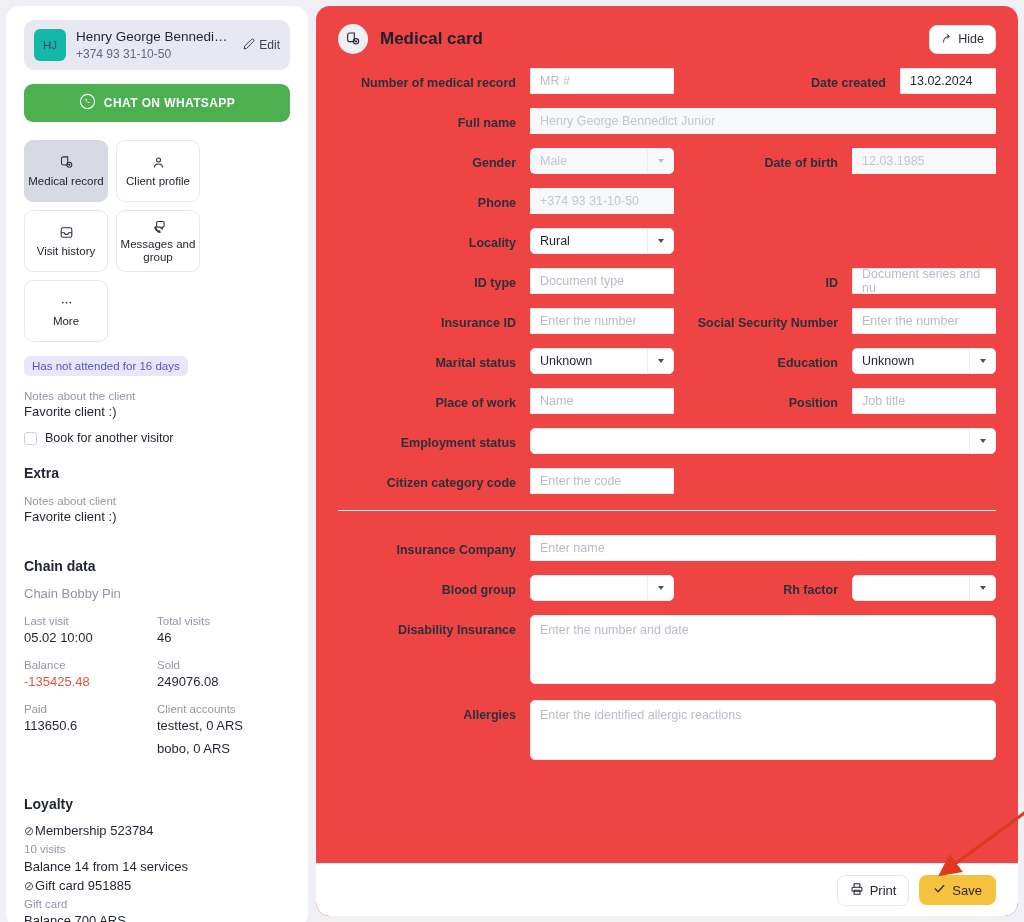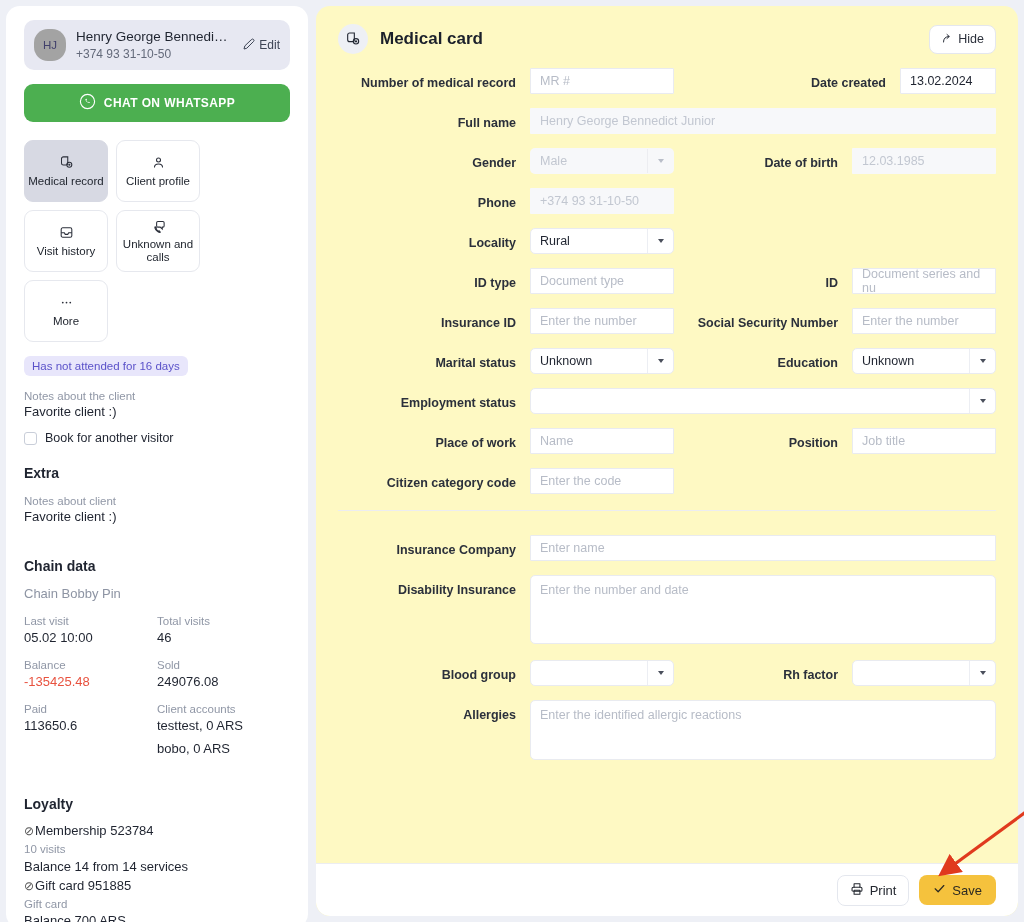--- a/index.html
+++ b/index.html
@@ -25,21 +25,21 @@
 
   .client-card {
     display: flex; align-items: center;
     background: #e7e8f2;
     border-radius: 10px;
     padding: 8px 10px;
     gap: 10px;
   }
   .avatar {
     width: 32px; height: 32px; flex: 0 0 32px;
-    background: #a3a3a3; border-radius: 14px;
+    background: #14b8a6; border-radius: 6px;
     display: flex; align-items: center; justify-content: center;
     font-size: 11.5px; color: #41406b; font-weight: 400;
   }
   .client-meta { flex: 1; min-width: 0; }
   .client-name {
     font-size: 13.5px; color: #1f2430; white-space: nowrap;
     overflow: hidden; text-overflow: ellipsis; line-height: 1.35;
   }
   .client-phone { font-size: 12px; color: #63697a; line-height: 1.35; }
   .edit-btn {
@@ -97,21 +97,21 @@
   .g-val { font-size: 13px; color: #1f2430; margin-top: 3px; }
   .g-val.neg { color: #e8523f; }
 
   .loyalty-line { font-size: 13px; color: #1f2430; line-height: 1.45; }
   .loyalty-line .brk { font-size: 12px; color: #555; margin-right: 1px; }
   .loyalty-sub { font-size: 11.5px; color: #9097a6; line-height: 1.45; }
 
   
   .main {
     flex: 1; margin: 6px 6px 6px 8px;
-    background: #fef9c3; border-radius: 14px;
+    background: #ef4444; border-radius: 14px;
     position: relative; overflow: hidden;
     display: flex; flex-direction: column;
   }
   .main-head {
     display: flex; align-items: center;
     padding: 18px 22px 14px 22px;
   }
   .head-icon {
     width: 30px; height: 30px; border-radius: 50%;
     background: #eef0f5; display: flex; align-items: center; justify-content: center;
@@ -270,21 +270,21 @@
         </span>
         <span class="tlabel">Visit history</span>
       </div>
       <div class="tile">
         <span class="ticon">
           <svg viewBox="0 0 24 24" fill="none" stroke="currentColor" stroke-width="1.7">
               <path d="M11 4h8a2 2 0 0 1 2 2v5a2 2 0 0 1-2 2h-1v3l-3.3-3H11a2 2 0 0 1-2-2V6a2 2 0 0 1 2-2Z"></path>
               <path d="M6.5 12.5c-1 1 .5 4 2.5 6s5 3.5 6 2.5l-1.8-2.2-2 .6-3.1-3.1.6-2Z"></path>
             </svg>
         </span>
-        <span class="tlabel">Unknown and calls</span>
+        <span class="tlabel">Messages and group</span>
       </div>
       <div class="tile">
         <span class="ticon">
           <svg viewBox="0 0 24 24" fill="currentColor">
               <circle cx="6" cy="12" r="1.4"></circle>
               <circle cx="12" cy="12" r="1.4"></circle>
               <circle cx="18" cy="12" r="1.4"></circle>
             </svg>
         </span>
         <span class="tlabel">More</span>
@@ -455,73 +455,73 @@
           <div class="lbl w2">Education</div>
           <div class="sel" style="width:144px;flex:0 0 144px">
             <span class="selv">Unknown</span>
             <span class="arw">
                 <i class="caret"></i>
               </span>
           </div>
         </div>
 
         <div class="row">
+          <div class="lbl w1">Place of work</div>
+          <div class="fld ph w-sm">Name</div>
+          <div class="spacer"></div>
+          <div class="lbl w2">Position</div>
+          <div class="fld ph" style="width:144px;flex:0 0 144px">Job title</div>
+        </div>
+
+        <div class="row">
           <div class="lbl w1">Employment status</div>
           <div class="sel w-full">
             <span class="selv"></span>
             <span class="arw">
                 <i class="caret"></i>
               </span>
           </div>
         </div>
 
-        <div class="row">
-          <div class="lbl w1">Place of work</div>
-          <div class="fld ph w-sm">Name</div>
-          <div class="spacer"></div>
-          <div class="lbl w2">Position</div>
-          <div class="fld ph" style="width:144px;flex:0 0 144px">Job title</div>
-        </div>
-
         <div class="row" style="margin-bottom:0">
           <div class="lbl w1">Citizen category code</div>
           <div class="fld ph w-sm">Enter the code</div>
         </div>
 
         <div class="divider"></div>
       </div>
 
       <div class="section" style="padding-top:24px">
 
         <div class="row">
           <div class="lbl w1">Insurance Company</div>
           <div class="fld ph w-full">Enter name</div>
         </div>
 
+        <div class="row">
+          <div class="lbl w1">Blood group</div>
+          <div class="sel w-sm">
+            <span class="selv"></span>
+            <span class="arw">
+                <i class="caret"></i>
+              </span>
+          </div>
+          <div class="spacer"></div>
+          <div class="lbl w2">Rh factor</div>
+          <div class="sel" style="width:144px;flex:0 0 144px">
+            <span class="selv"></span>
+            <span class="arw">
+                <i class="caret"></i>
+              </span>
+          </div>
+        </div>
+
         <div class="row" style="margin-bottom:16px">
           <div class="lbl w1">Disability Insurance</div>
           <div class="ta ph h-mid">Enter the number and date</div>
-        </div>
-
-        <div class="row">
-          <div class="lbl w1">Blood group</div>
-          <div class="sel w-sm">
-            <span class="selv"></span>
-            <span class="arw">
-                <i class="caret"></i>
-              </span>
-          </div>
-          <div class="spacer"></div>
-          <div class="lbl w2">Rh factor</div>
-          <div class="sel" style="width:144px;flex:0 0 144px">
-            <span class="selv"></span>
-            <span class="arw">
-                <i class="caret"></i>
-              </span>
-          </div>
         </div>
 
         <div class="row">
           <div class="lbl w1">Allergies</div>
           <div class="ta ph" style="height:60px">Enter the identified allergic reactions</div>
         </div>
 
       </div>
     </div>
 

